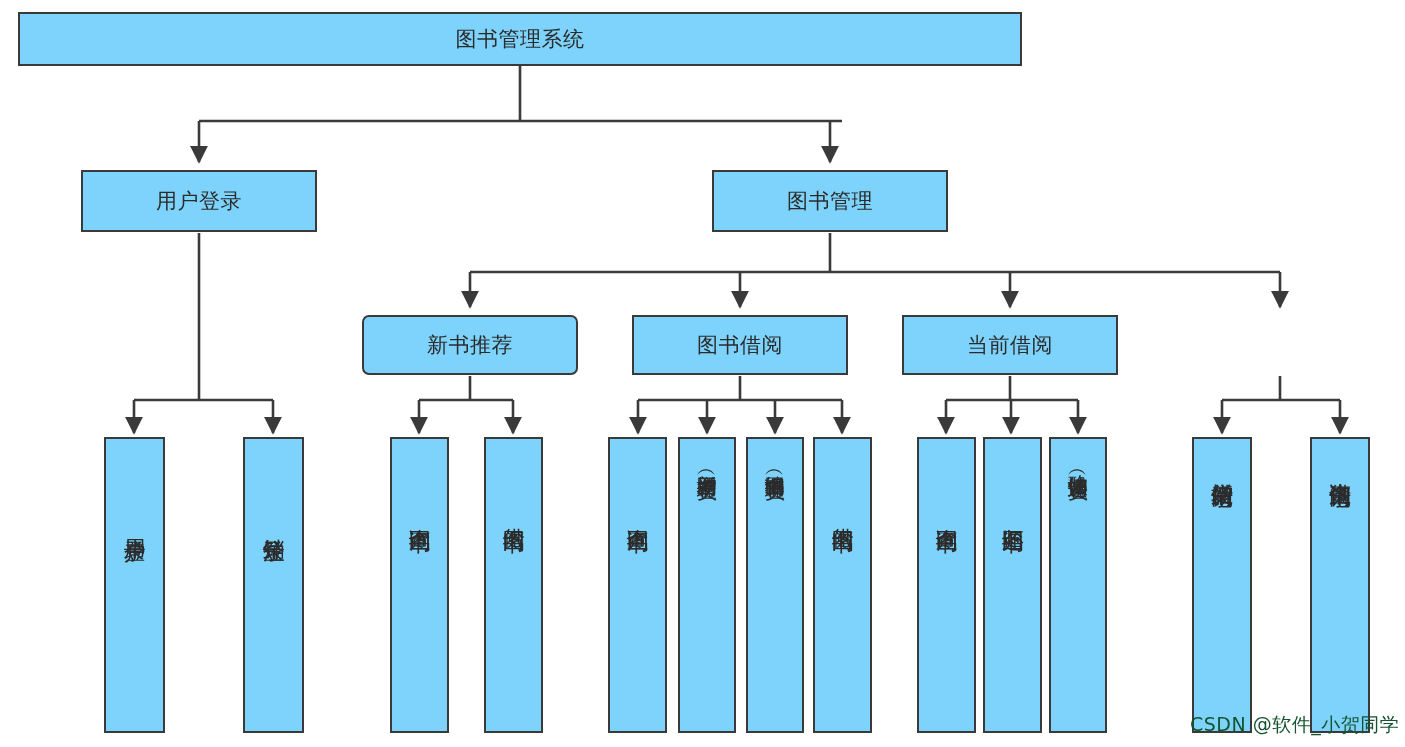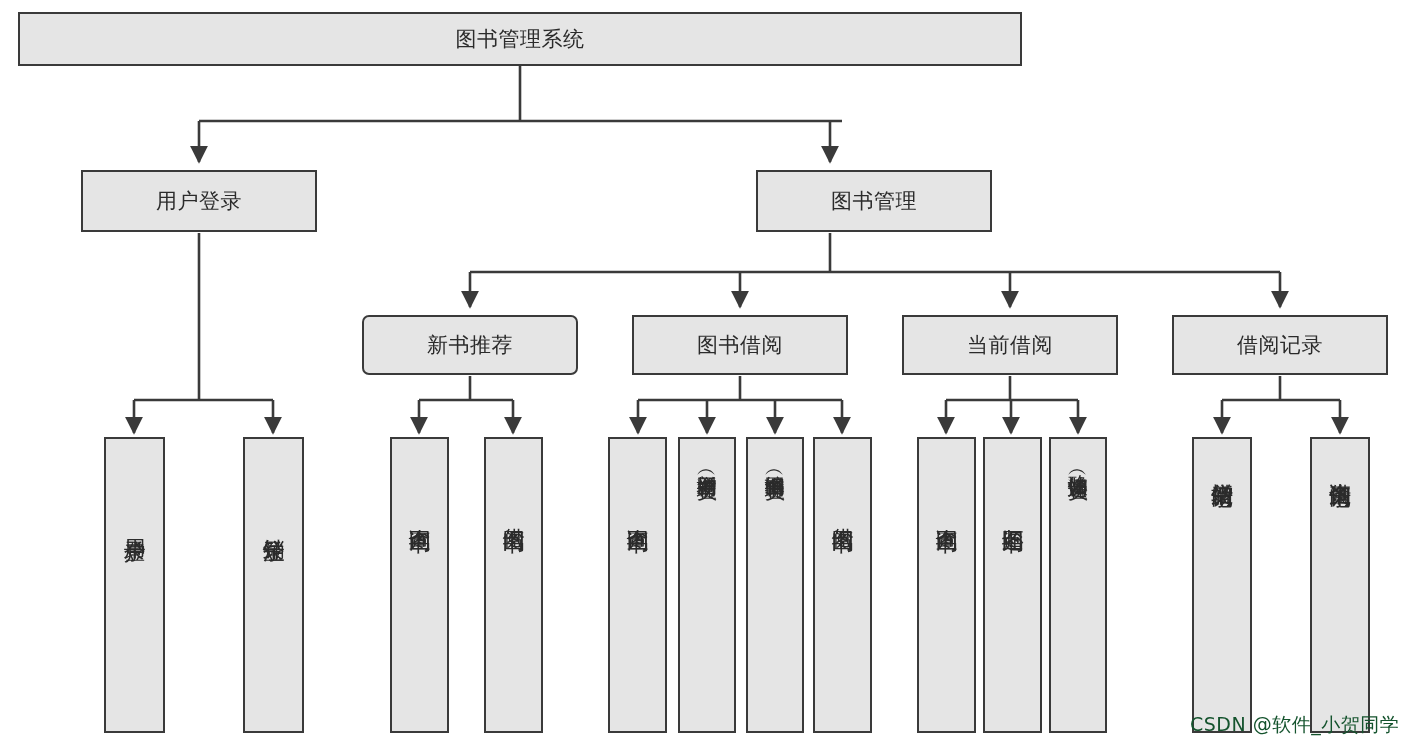--- a/index.html
+++ b/index.html
@@ -22,21 +22,21 @@
     left: 0;
     top: 0;
     width: 1405px;
     height: 747px;
     pointer-events: none;
   }
   .node {
     position: absolute;
     box-sizing: border-box;
     border: 2px solid #3a3a3a;
-    background: #e5e5e5;
+    background: #7dd3fc;
     display: flex;
     align-items: center;
     justify-content: center;
   }
   .node .lbl {
     color: #2b2b2b;
     text-align: center;
     line-height: 1.18;
     white-space: pre;
   }
@@ -134,36 +134,33 @@
     </g>
   </svg>
 
   <div class="node horiz" style="left:18px; top:12px; width:1004px; height:54px;">
     <span class="lbl">图书管理系统</span>
   </div>
 
   <div class="node horiz" style="left:81px; top:170px; width:236px; height:62px;">
     <span class="lbl">用户登录</span>
   </div>
-  <div class="node horiz" style="left:712px; top:170px; width:236px; height:62px;margin-left:44px;">
+  <div class="node horiz" style="left:712px; top:170px; width:236px; height:62px;">
     <span class="lbl">图书管理</span>
   </div>
 
   <div class="node horiz" style="left:362px; top:315px; width:216px; height:60px;border-radius:7px;">
     <span class="lbl">新书推荐</span>
   </div>
   <div class="node horiz" style="left:632px; top:315px; width:216px; height:60px;">
     <span class="lbl">图书借阅</span>
   </div>
   <div class="node horiz" style="left:902px; top:315px; width:216px; height:60px;">
     <span class="lbl">当前借阅</span>
   </div>
-  <div class="node horiz" style="left:1172px; top:315px; width:216px; height:60px;">
-    <span class="lbl">借阅记录</span>
-  </div>
 
   <div class="node vert mid" style="left:104px; top:437px; width:61px; height:296px;">
     <span class="lbl">用户登录</span>
   </div>
   <div class="node vert mid" style="left:243px; top:437px; width:61px; height:296px;">
     <span class="lbl">注销登录</span>
   </div>
 
   <div class="node vert mid2" style="left:390px; top:437px; width:59px; height:296px;">
     <span class="lbl">查询图书</span>

